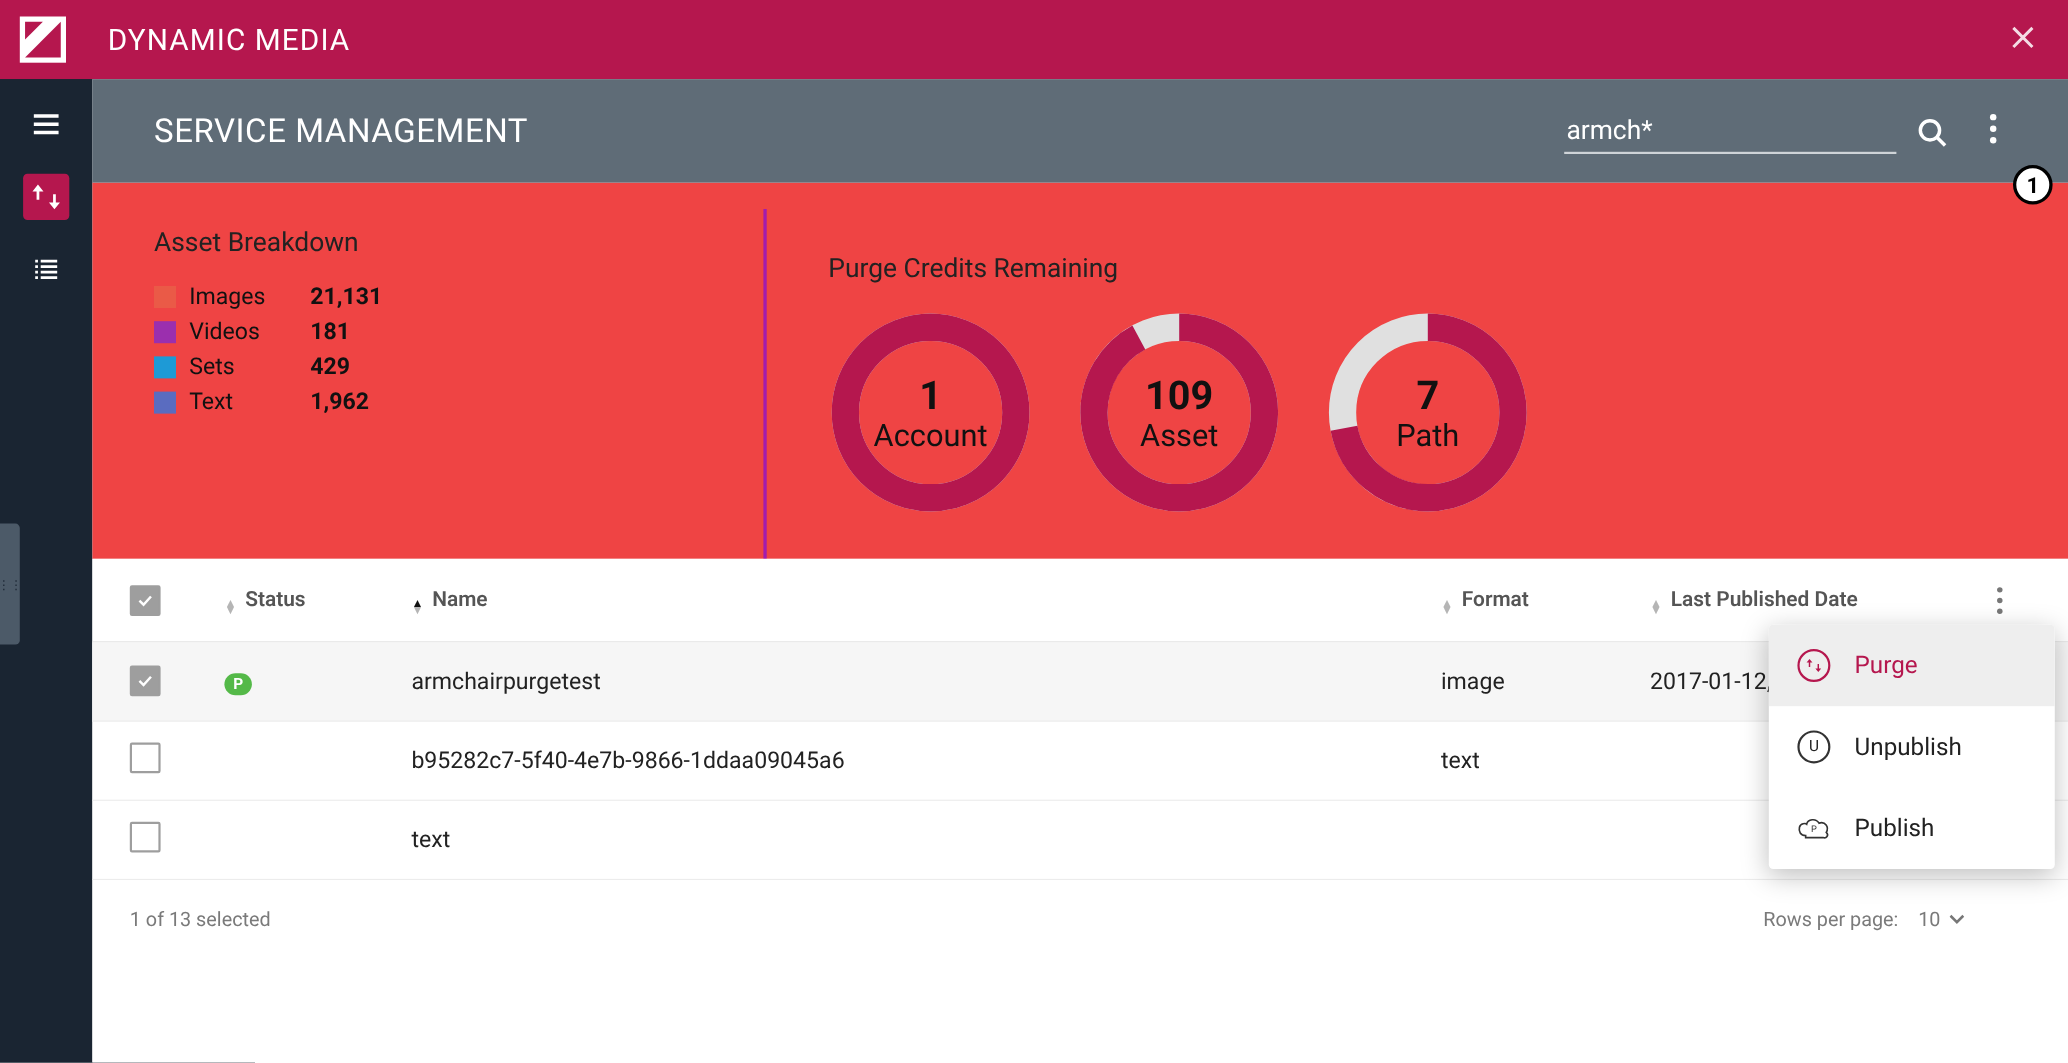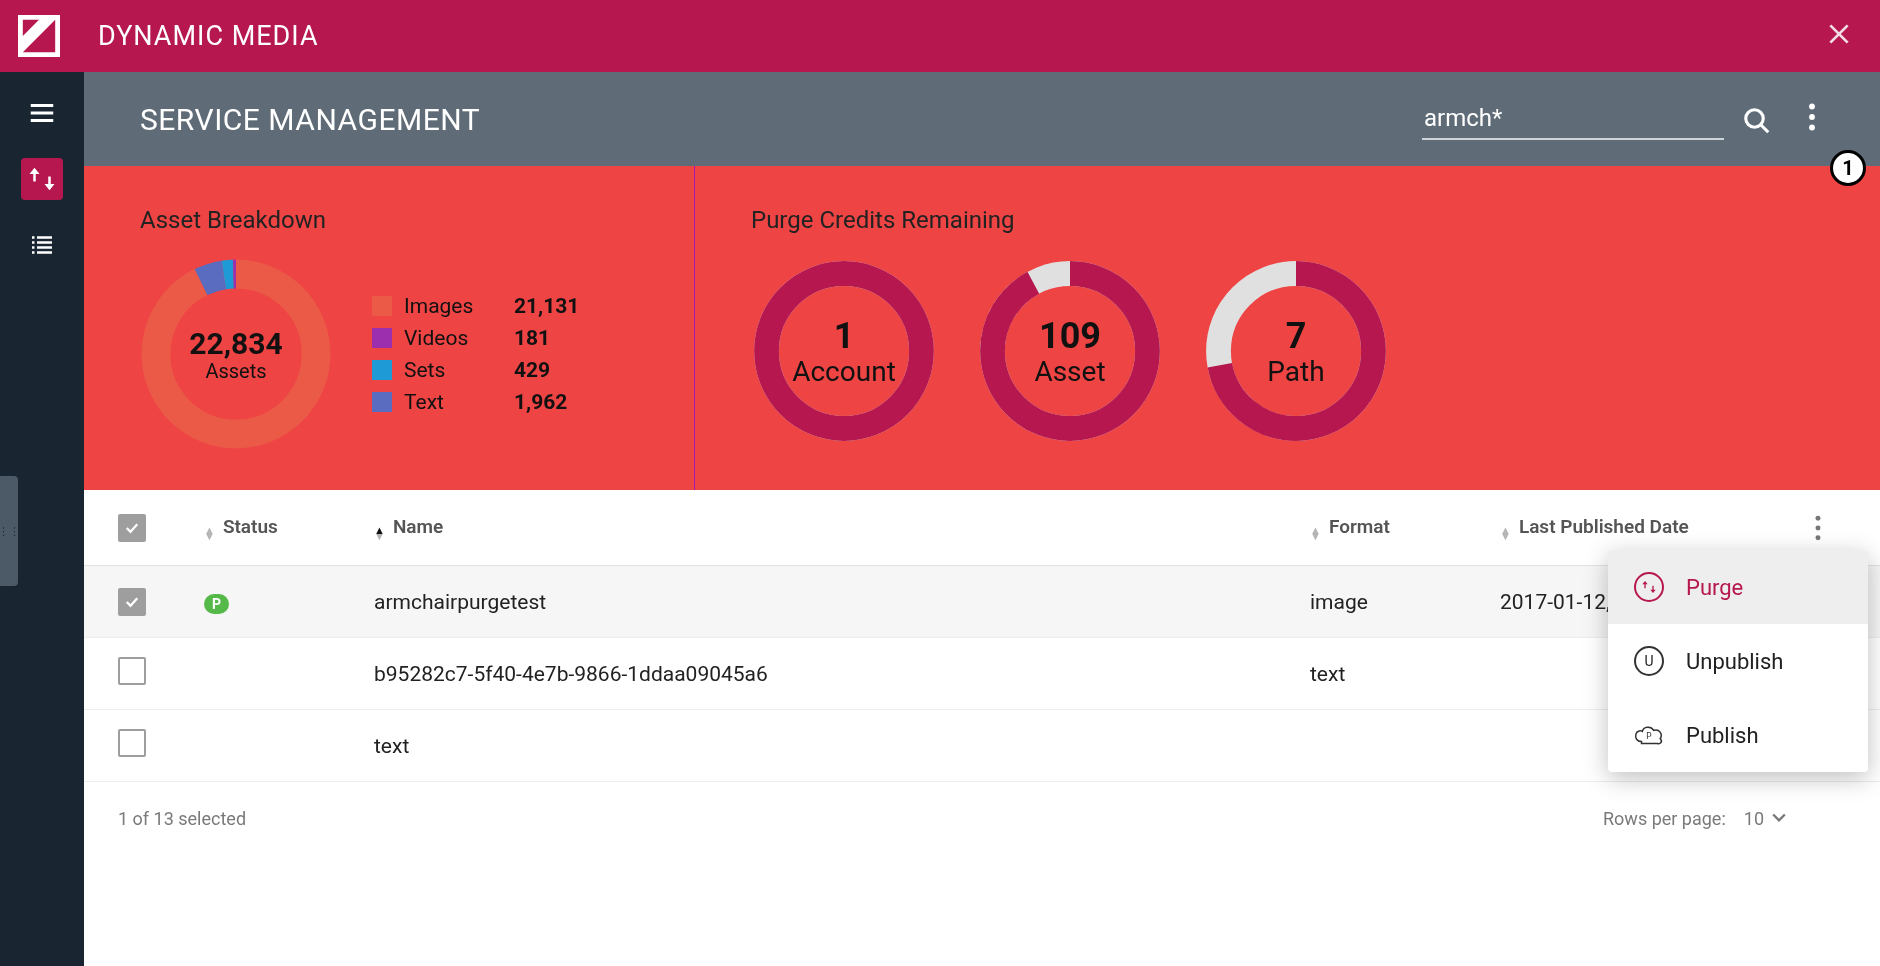--- a/index.html
+++ b/index.html
@@ -25,21 +25,21 @@
 .subheader-title { color: #fff; font-size: 30px; letter-spacing: 0.5px; font-weight: 400; flex: 1; }
 .search-wrap { display: flex; align-items: flex-end; gap: 18px; margin-right: 28px; }
 .search-input { background: transparent; border: none; border-bottom: 2px solid #cfd4d8; color: #1a1a1a; font-size: 24px; padding: 6px 2px; width: 302px; outline: none; }
 .search-input::placeholder { color: #e5e8ea; }
 .search-icon { color: #fff; cursor: pointer; }
 .kebab { color: #fff; cursor: pointer; padding: 8px; }
 .badge-1 { position: absolute; right: 14px; bottom: -20px; width: 36px; height: 36px; border: 3px solid #000; border-radius: 50%; background: #fff; display: flex; align-items: center; justify-content: center; font-weight: 700; font-size: 20px; z-index: 5; }
 
 .cards { display: flex; background: #ef4444; }
 .card { padding: 40px 56px 40px 56px; }
-.card + .card { border-left: 1px solid #a21caf; }
+.card + .card { border-left: 3px solid #a21caf; margin-top: 24px; }
 .card-title { font-size: 24px; color: #222; margin-bottom: 24px; font-weight: 400; }
 
 .asset-card { width: 610px; }
 .asset-row { display: flex; align-items: center; gap: 40px; }
 .donut { position: relative; width: 192px; height: 192px; }
 .donut-center { position: absolute; inset: 0; display: flex; flex-direction: column; align-items: center; justify-content: center; }
 .donut-center .big { font-size: 30px; font-weight: 700; color: #111; }
 .donut-center .small { font-size: 20px; color: #111; margin-top: -2px; }
 .legend { display: flex; flex-direction: column; gap: 8px; }
 .legend-row { display: flex; align-items: center; font-size: 21px; color: #111; }
@@ -144,32 +144,20 @@
       </div>
       <div class="badge-1">
           <span>1</span>
         </div>
     </div>
 
     <div class="cards">
       <div class="card asset-card">
         <div class="card-title">Asset Breakdown</div>
         <div class="asset-row">
-          <div class="donut">
-            <svg width="192" height="192" viewBox="0 0 120 120">
-              <circle cx="60" cy="60" r="50" fill="none" stroke="#ea5a47" stroke-width="18" stroke-dasharray="291 314" stroke-dashoffset="0" transform="rotate(-90 60 60)"></circle>
-              <circle cx="60" cy="60" r="50" fill="none" stroke="#5a6cc0" stroke-width="18" stroke-dasharray="15 314" stroke-dashoffset="-291" transform="rotate(-90 60 60)"></circle>
-              <circle cx="60" cy="60" r="50" fill="none" stroke="#1e9ad6" stroke-width="18" stroke-dasharray="6 314" stroke-dashoffset="-306" transform="rotate(-90 60 60)"></circle>
-              <circle cx="60" cy="60" r="50" fill="none" stroke="#9b2fae" stroke-width="18" stroke-dasharray="2 314" stroke-dashoffset="-312" transform="rotate(-90 60 60)"></circle>
-            </svg>
-            <div class="donut-center">
-              <div class="big">22,834</div>
-              <div class="small">Assets</div>
-            </div>
-          </div>
           <div class="legend">
             <div class="legend-row">
                 <span class="swatch" style="background:#ea5a47"></span>
                 <span class="legend-label">Images</span>
                 <span class="legend-value">21,131</span>
               </div>
             <div class="legend-row">
                 <span class="swatch" style="background:#9b2fae"></span>
                 <span class="legend-label">Videos</span>
                 <span class="legend-value">181</span>

